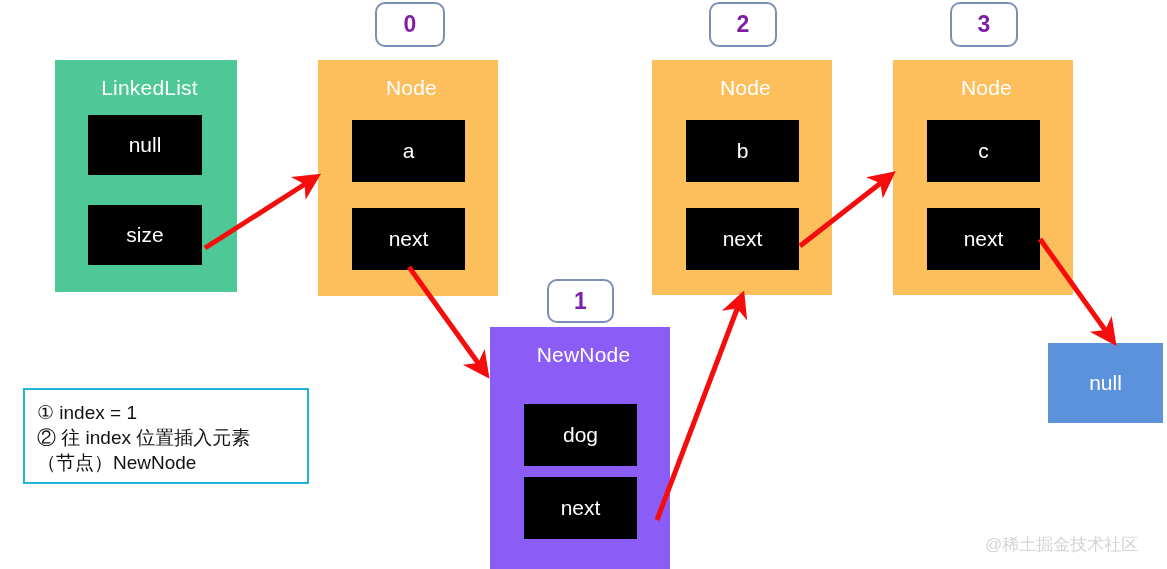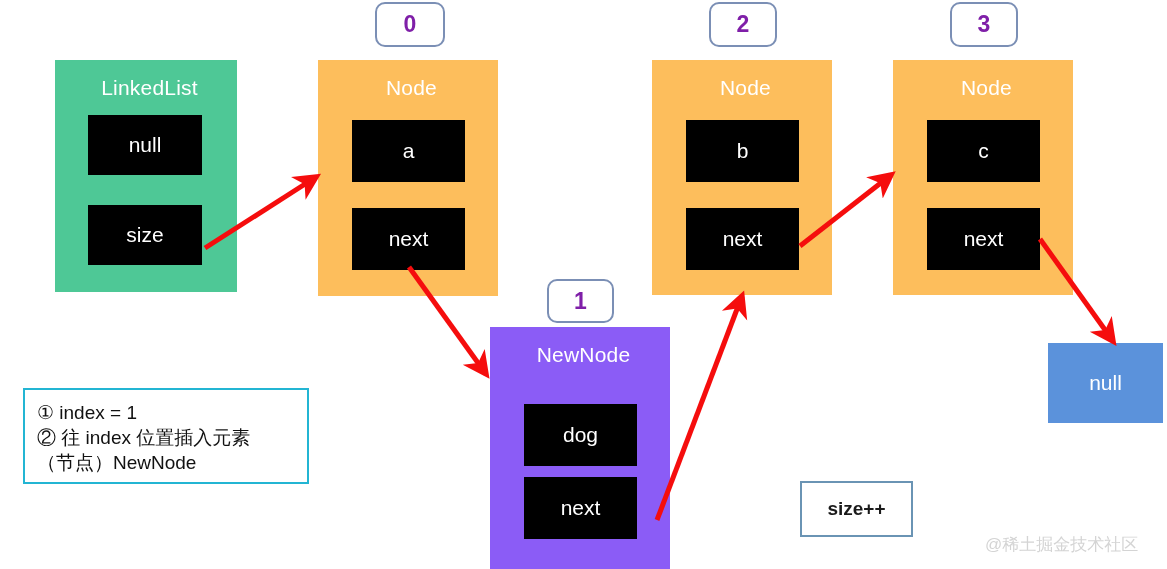--- a/index.html
+++ b/index.html
@@ -179,23 +179,20 @@
     </div>
     <div class="field" style="position:absolute; left:34px; top:148px; width:113px; height:62px;">
       <span>next</span>
     </div>
   </div>
 
   <div class="abs nullbox" style="left:1048px; top:343px; width:115px; height:80px;">
     <span>null</span>
   </div>
 
-  <div class="abs outline-box" style="left:800px; top:481px; width:113px; height:56px;">
-    <span class="sizepp-text">size++</span>
-  </div>
 
   <div class="abs legend-box" style="left:11px; top:388px; width:286px; height:96px;margin-left:12px;">
     <div class="legend-line">① index = 1</div>
     <div class="legend-line">② 往 index 位置插入元素</div>
     <div class="legend-line"> （节点）NewNode</div>
   </div>
 
   <div class="abs watermark" style="left:985px; top:533px;">
     <span>@稀土掘金技术社区</span>
   </div>

